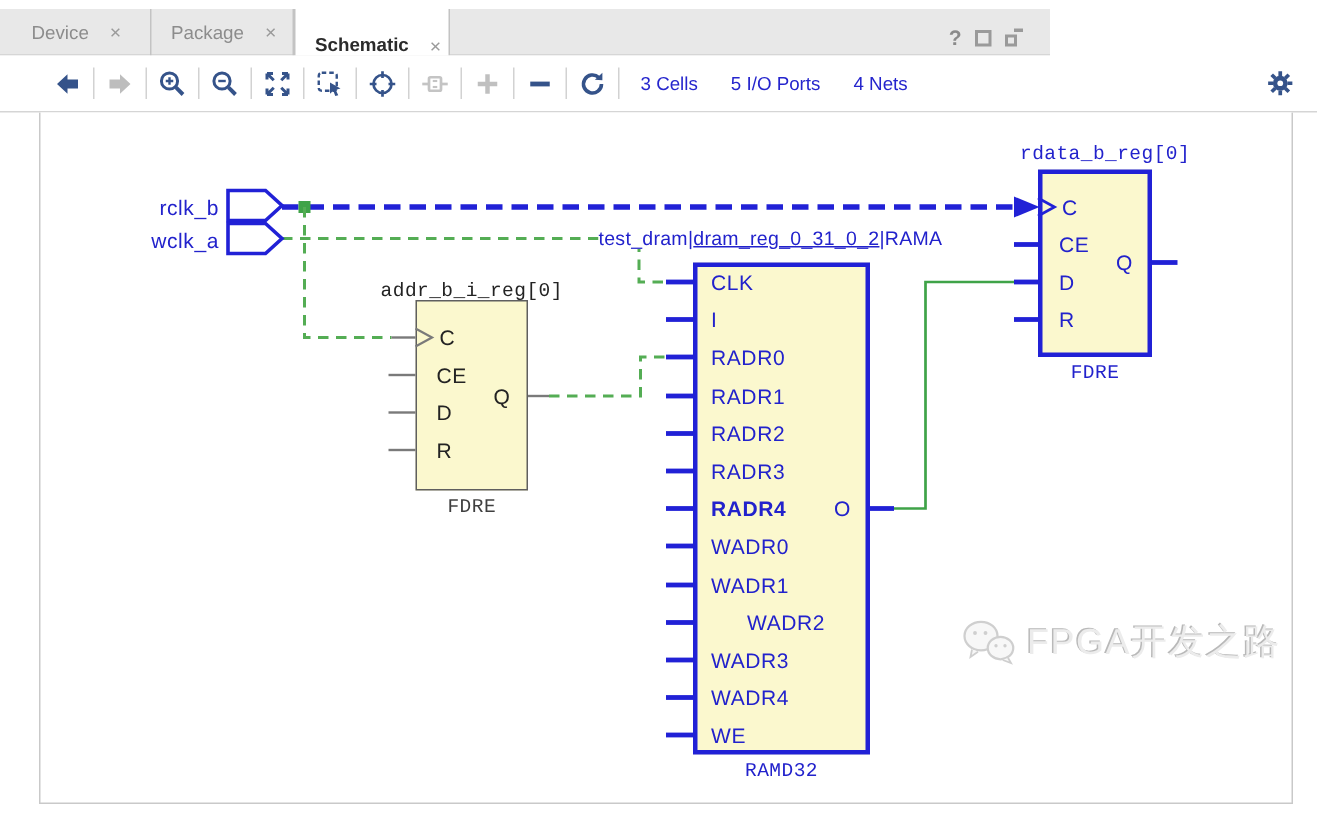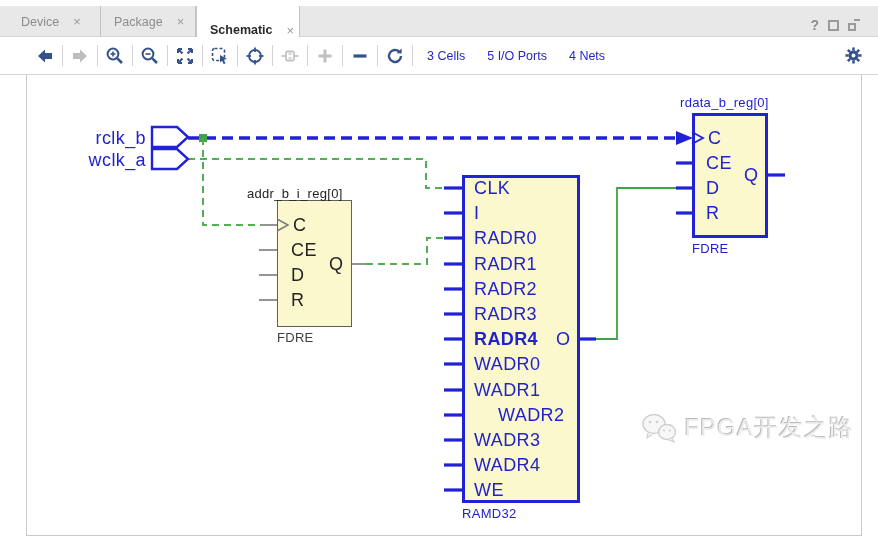--- a/index.html
+++ b/index.html
@@ -1,19 +1,19 @@
 <!DOCTYPE html>
 <html><head>
 <meta charset="utf-8">
 <style>
   html,body{margin:0;padding:0;background:#fff;}
   #app{position:relative;width:878px;height:546px;background:#fff;overflow:hidden;
        font-family:"Liberation Sans",sans-serif;-webkit-font-smoothing:antialiased;}
   
-  .tabwell{position:absolute;left:0;top:6px;width:878px;height:31px;background:#e8e8e8;border-bottom:1px solid #d6d6d6;box-sizing:border-box;}
+  .tabwell{position:absolute;left:0;top:6px;width:700px;height:31px;background:#e8e8e8;border-bottom:1px solid #d6d6d6;box-sizing:border-box;}
   .tab{position:absolute;top:0;height:31px;display:flex;align-items:center;box-sizing:border-box;
        border-right:1px solid #c3c3c3;font-size:12.5px;color:#8c8c8c;cursor:default;}
   .tab .lbl{padding:0 14px 0 13px;}
   .tab .close{color:#9a9a9a;font-size:13px;padding-right:10px;line-height:1;}
   .tab.active{background:#fff;color:#2b2b2b;font-weight:bold;border-left:1px solid #c3c3c3;align-items:flex-end;}
   .winctl{position:absolute;top:11px;display:flex;gap:9px;align-items:center;color:#8a8a8a;}
   .winctl .q{font-size:14px;font-weight:bold;}
   .wbox{width:11px;height:11px;border:2px solid #9a9a9a;box-sizing:border-box;display:inline-block;}
   .wfloat{position:relative;width:12px;height:12px;display:inline-block;}
   .wfloat:before{content:"";position:absolute;left:0;bottom:0;width:8px;height:8px;border:2px solid #9a9a9a;box-sizing:border-box;}
@@ -25,24 +25,24 @@
   .tsep{width:1px;height:21px;background:#d2d2d2;flex:0 0 auto;}
   .tlinks{display:flex;gap:22px;margin-left:14px;font-size:12.5px;}
   .tlinks span{cursor:pointer;}
   .gear{position:absolute;right:15px;top:46px;}
   
   .canvas{position:absolute;left:26px;top:75px;width:836px;height:461px;background:#fff;
           border:1px solid #c9c9c9;border-top:none;box-sizing:border-box;}
   .blk{position:absolute;box-sizing:border-box;}
   .blk.sel{border:3px solid #2121d6;background:#fbf8ce;}
   .blk.plain{border:1.4px solid #5f5f5f;background:#fbf8ce;}
-  .pinlab{position:absolute;font-size:18px;letter-spacing:.4px;line-height:20px;height:20px;white-space:nowrap;}
+  .pinlab{position:absolute;font-size:14px;letter-spacing:.4px;line-height:20px;height:20px;white-space:nowrap;}
   .bluetxt{color:#2222cc;}
   .blktxt{color:#232323;}
-  .caption{position:absolute;font-size:13px;text-align:left;white-space:nowrap;letter-spacing:.3px;}
+  .caption{position:absolute;font-size:13px;text-align:center;white-space:nowrap;letter-spacing:.3px;font-family:Liberation Mono, monospace;}
   .netlabel{position:absolute;font-size:13px;color:#2222cc;background:#fff;white-space:nowrap;z-index:6;letter-spacing:.2px;}
   .netlabel .ul{text-decoration:underline;}
   svg.overlay{position:absolute;left:0;top:0;z-index:5;pointer-events:none;}
   .txtlayer{z-index:7;}
   .watermark{position:absolute;right:24px;top:412px;display:flex;gap:8px;
              font-size:24px;color:#ececec;letter-spacing:1px;
              text-shadow:-1px -1px 0 #b9b9b9,1px 1px 0 #ffffff;}
 </style>
 </head>
 <body>
@@ -227,20 +227,21 @@
         <line x1="676" y1="188" x2="692" y2="188"></line>
       <line x1="676" y1="213" x2="692" y2="213"></line>
         <line x1="768" y1="175" x2="785" y2="175"></line>
     </g>
     <path d="M692,132 L703,138 L692,144" fill="none" stroke="#2121d6" stroke-width="1.8"></path>
 
     <polygon points="152,127 177,127 188,137 177,147 152,147" fill="#ffffff" stroke="#2121d6" stroke-width="2.4"></polygon>
     <polygon points="152,149 177,149 188,159 177,169 152,169" fill="#ffffff" stroke="#2121d6" stroke-width="2.4"></polygon>
   </svg>
 
+  <div class="netlabel" style="left:399px;top:151px;"><span>test_dram|</span><span class="ul">dram_reg_0_31_0_2</span><span>|RAMA</span></div>
 
   <div class="txtlayer" style="position:absolute;left:0;top:0;">
 
     <div class="pinlab bluetxt" style="left:60px;top:128px;width:86px;text-align:right;">rclk_b</div>
     <div class="pinlab bluetxt" style="left:60px;top:150px;width:86px;text-align:right;">wclk_a</div>
 
     <div class="caption blktxt" style="left:247px;top:186px;width:135px;">addr_b_i_reg[0]</div>
     <div class="pinlab blktxt" style="left:293px;top:215px;">C</div>
     <div class="pinlab blktxt" style="left:291px;top:240px;">CE</div>
     <div class="pinlab blktxt" style="left:291px;top:265px;">D</div>

